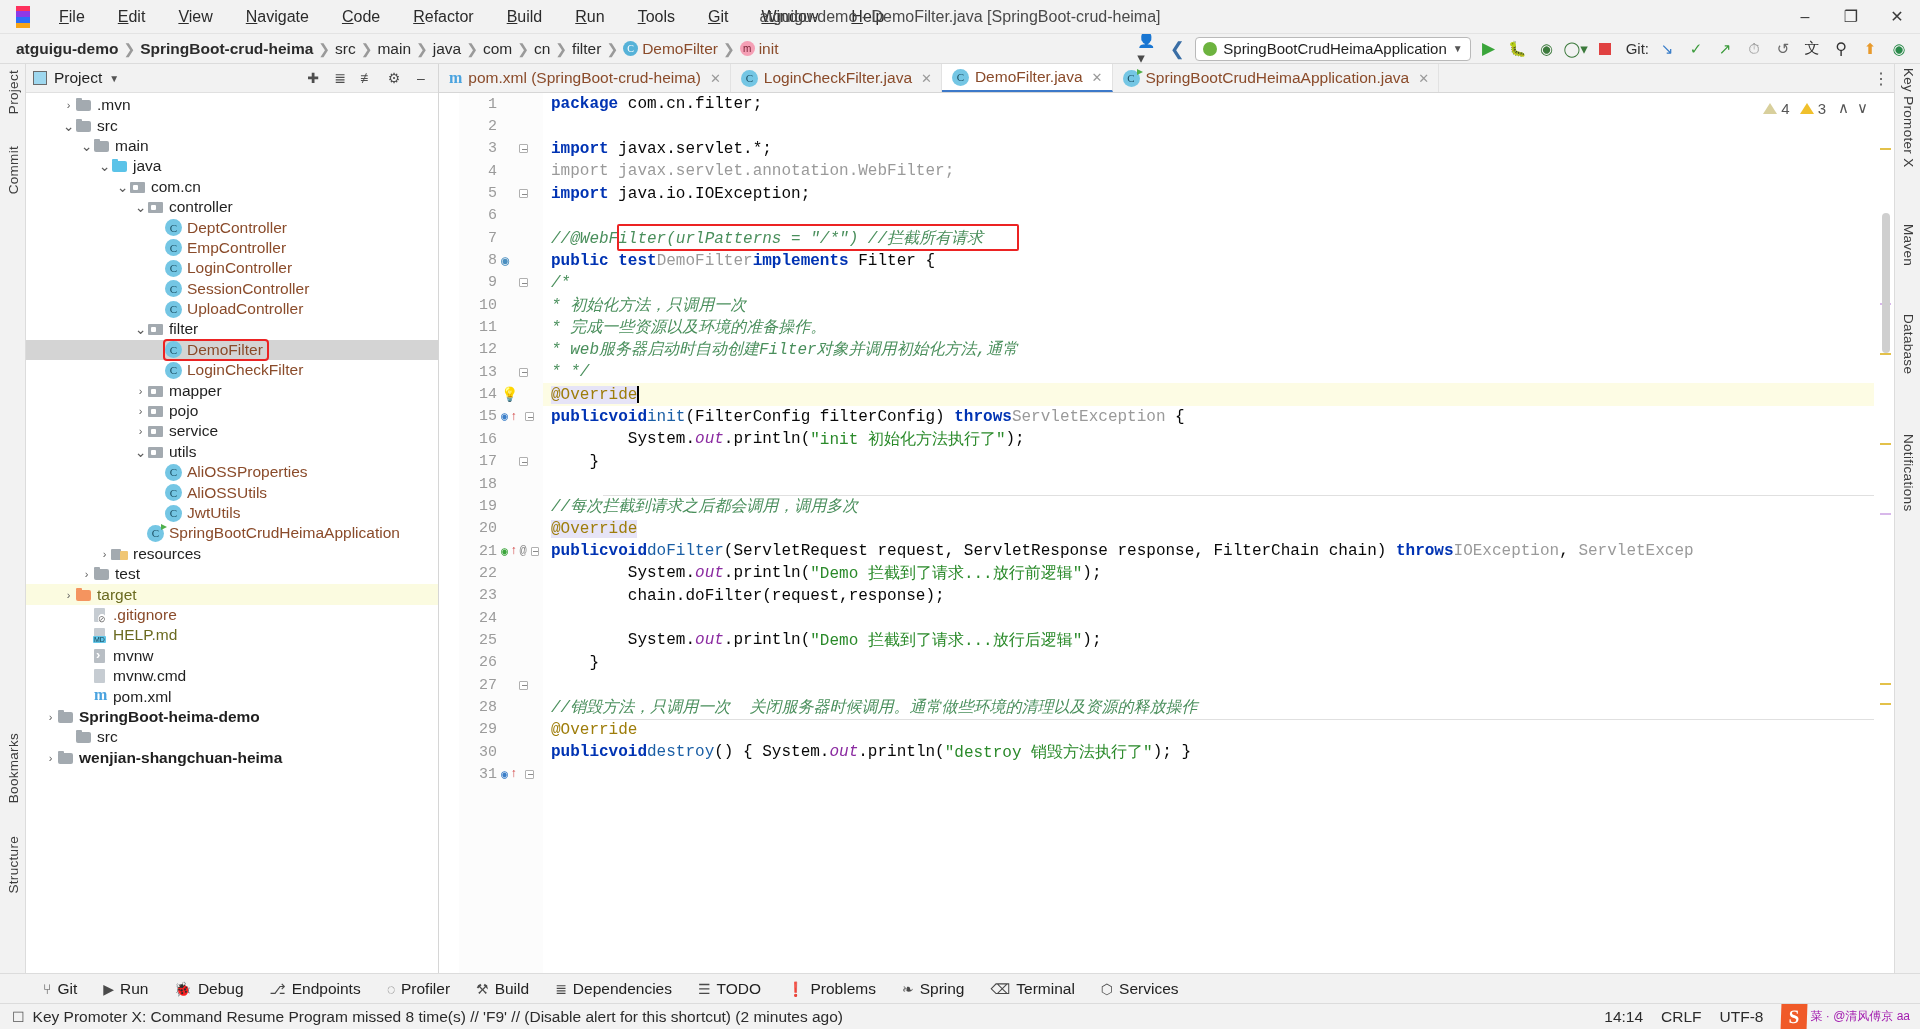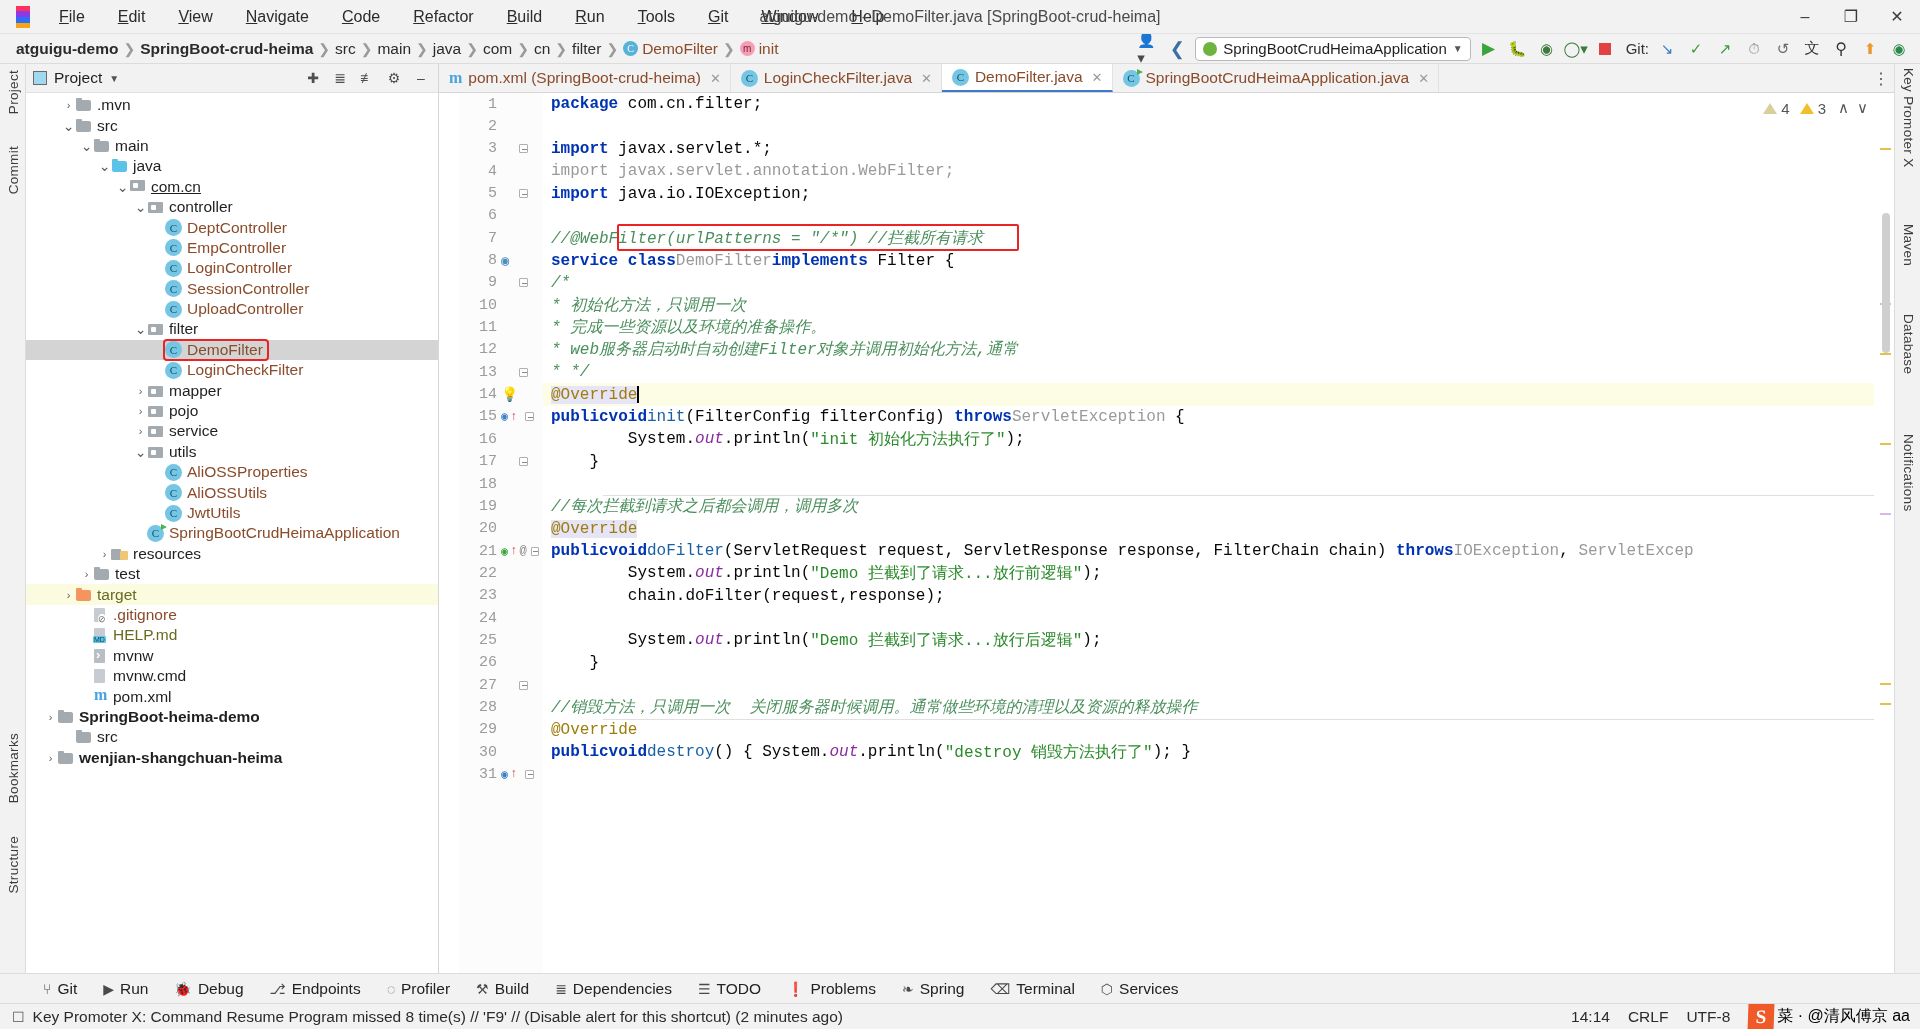--- a/index.html
+++ b/index.html
@@ -177,21 +177,21 @@
      border-top:1px solid #dcdcdc; padding-left:30px; gap:0; }
   .tw { display:flex; align-items:center; gap:6px; padding:0 13px; font-size:15.5px;
      color:#222; height:30px; }
   .statusbar { height:26px; background:#f2f2f2; display:flex; align-items:center;
      border-top:1px solid #dcdcdc; padding:0 4px 0 12px; font-size:15.5px; color:#2b2b2b; }
   .st-right { margin-left:auto; display:flex; align-items:center; gap:18px; padding-right:6px; }
   .wm { display:flex; align-items:center; gap:3px; }
   .wm-s { width:26px; height:26px; background:#f05a28; color:#fff; font-weight:bold;
      font-size:19px; display:flex; align-items:center; justify-content:center;
      font-family:"Liberation Serif",serif; transform:skewX(-2deg); }
-  .wm-t { color:#000000; font-size:16px; }
+  .wm-t { color:#a21caf; font-size:12px; }
 </style>
 </head>
 <body>
 
 <div class="titlebar">
   <div class="app-logo">
     <div class="b1"></div>
       <div class="b2"></div>
       <div class="b3"></div>
       <div class="b4"></div>
@@ -348,21 +348,21 @@
           <span style="width: 72px; flex: 0 0 auto;"></span>
           <span class="arrow" style="font-size: 14px;">⌄</span>
           <span style="display: flex; align-items: center;">
             <span class="ficon folder blue"></span>
             <span class="lbl">java</span>
           </span>
         </div>
         <div class="row">
           <span style="width: 90px; flex: 0 0 auto;"></span>
           <span class="arrow" style="font-size: 14px;">⌄</span>
-          <span style="display: flex;  text-decoration: underline;">
+          <span style="display: flex; align-items: center;">
             <span class="ficon pkg"></span>
             <span class="lbl">com.cn</span>
           </span>
         </div>
         <div class="row">
           <span style="width: 108px; flex: 0 0 auto;"></span>
           <span class="arrow" style="font-size: 14px;">⌄</span>
           <span style="display: flex; align-items: center;">
             <span class="ficon pkg"></span>
             <span class="lbl">controller</span>
@@ -777,21 +777,21 @@
         </div>
       <div class="code-area" id="code">
         <div class="redline" style="left:74px; top:131.1px; width:402px; height:27px;"></div>
       <div class="c-row"><span class="kw">package</span> com.cn.filter;</div>
           <div class="c-row">&nbsp;</div>
           <div class="c-row"><span class="kw">import</span> javax.servlet.*;</div>
           <div class="c-row"><span class="gray">import javax.servlet.annotation.WebFilter;</span></div>
           <div class="c-row"><span class="kw">import</span> java.io.IOException;</div>
           <div class="c-row">&nbsp;</div>
           <div class="c-row"><span class="cm">//@WebFilter(urlPatterns = "/*") //拦截所有请求</span></div>
-          <div class="c-row"><span class="kw">service class</span> <span class="gray">DemoFilter</span> <span class="kw">implements</span> Filter {</div>
+          <div class="c-row"><span class="kw">public test</span> <span class="gray">DemoFilter</span> <span class="kw">implements</span> Filter {</div>
           <div class="c-row">    <span class="cm">/*</span></div>
           <div class="c-row">     <span class="cm">* 初始化方法，只调用一次</span></div>
           <div class="c-row">     <span class="cm">* 完成一些资源以及环境的准备操作。</span></div>
           <div class="c-row">     <span class="cm">* web服务器启动时自动创建Filter对象并调用初始化方法,通常</span></div>
           <div class="c-row">     <span class="cm">* */</span></div>
           <div class="c-row hl">    <span class="annohl">@Override</span><span class="caret"></span></div>
           <div class="c-row">    <span class="kw">public</span> <span class="kw">void</span> <span class="meth">init</span>(FilterConfig filterConfig) <span class="kw">throws</span> <span class="gray">ServletException</span> {</div>
           <div class="c-row">        System.<span class="fld">out</span>.println(<span class="str">"init 初始化方法执行了"</span>);</div>
           <div class="c-row">    }</div>
           <div class="c-row">&nbsp;</div>

